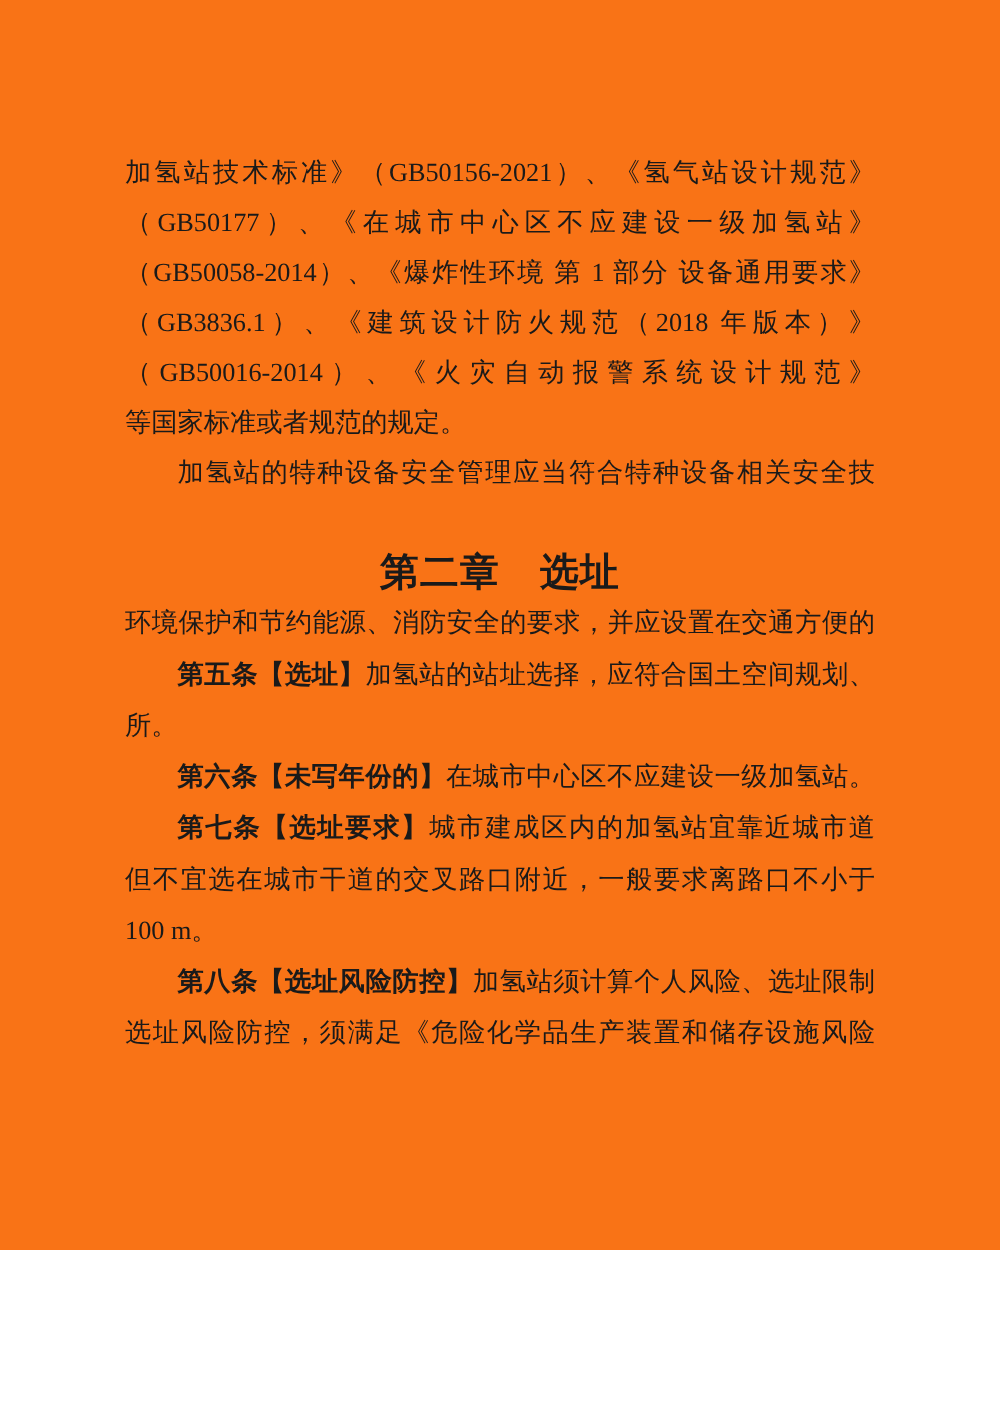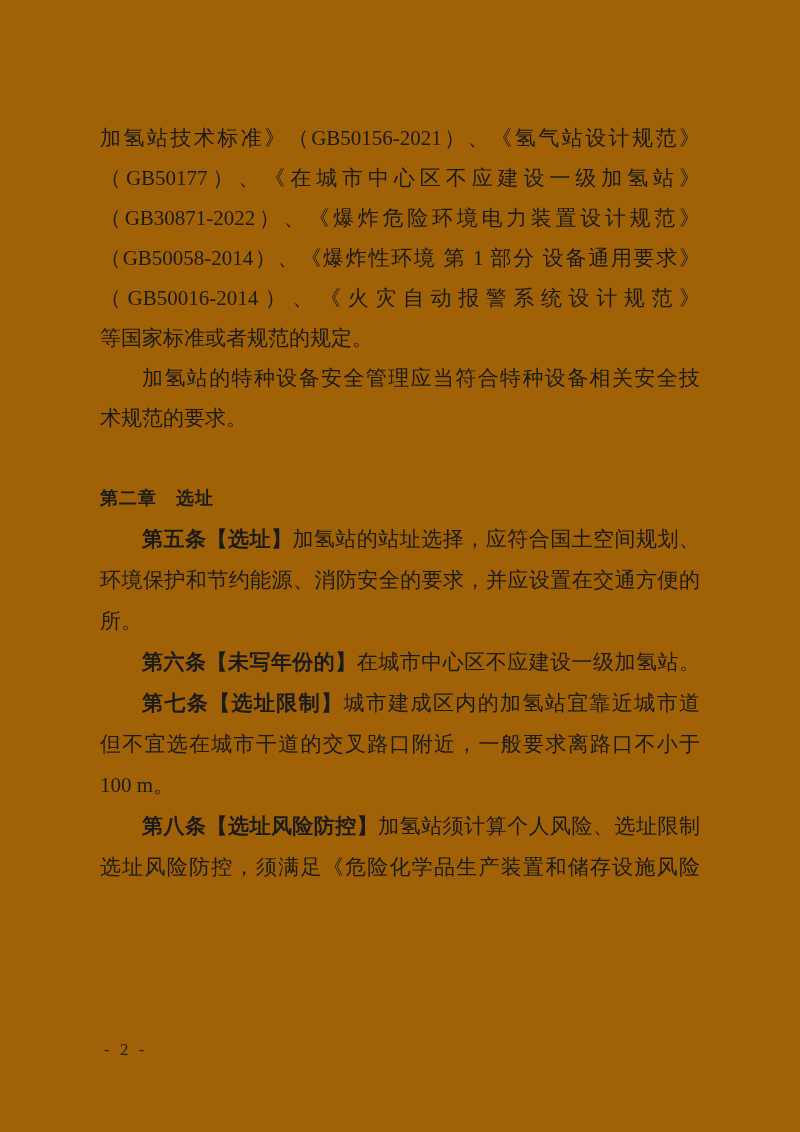--- a/index.html
+++ b/index.html
@@ -3,22 +3,22 @@
 <meta charset="utf-8">
 <style>
   html, body { margin: 0; padding: 0; }
   body {
     width: 800px; height: 1132px;
     background: #ffffff;
     font-family: "Liberation Serif", "DejaVu Serif", serif;
   }
   .page {
     position: relative;
-    width: 800px; height: 1132px;
-    background: #a16207;
+    width: 800px; height: 1000px;
+    background: #f97316;
     overflow: hidden;
   }
   .content {
     position: absolute;
     left: 100px; top: 118px; width: 600px;
     color: #1a1a1a;
     font-size: 21px;
   }
   .sec1 .line { line-height: 40px; height: 40px; }
   .sec2 .line { line-height: 41px; height: 41px; }
@@ -31,22 +31,23 @@
   p.j { text-align-last: justify; }
   p.ind { text-indent: 2em; }
   .lbl {
     font-family: "Liberation Sans", "DejaVu Sans", sans-serif;
     font-weight: 700;
     font-style: normal;
   }
   h2.chapter {
     margin: 40px 0 0 0; padding: 0;
     height: 40px; line-height: 40px;
+    text-align: center;
     font-family: Liberation Sans, sans-serif;
-    font-size: 18px; font-weight: 700;
+    font-size: 31px; font-weight: 700;
     color: #1a1a1a;
     letter-spacing: 1px;
   }
   .pagenum {
     position: absolute;
     left: 104px; top: 1040px;
     font-size: 17px;
     letter-spacing: 3px;
     color: #222222;
     font-family: "Liberation Serif", "DejaVu Serif", serif;
@@ -54,36 +55,35 @@
 </style>
 </head>
 <body>
 
 <div class="page">
   <div class="content">
 
     <div class="sec1">
       <p class="line j"><b class="lbl"></b><span>加氢站技术标准》（GB50156-2021）、《氢气站设计规范》</span></p>
       <p class="line j"><b class="lbl"></b><span>（GB50177）、《在城市中心区不应建设一级加氢站》</span></p>
-      <p class="line j"><b class="lbl"></b><span>（GB30871-2022）、《爆炸危险环境电力装置设计规范》</span></p>
       <p class="line j"><b class="lbl"></b><span>（GB50058-2014）、《爆炸性环境 第 1 部分 设备通用要求》</span></p>
+      <p class="line j"><b class="lbl"></b><span>（GB3836.1）、《建筑设计防火规范（2018 年版本）》</span></p>
       <p class="line j"><b class="lbl"></b><span>（GB50016-2014）、《火灾自动报警系统设计规范》（GB50116）</span></p>
       <p class="line"><b class="lbl"></b><span>等国家标准或者规范的规定。</span></p>
       <p class="line ind j"><b class="lbl"></b><span>加氢站的特种设备安全管理应当符合特种设备相关安全技</span></p>
-      <p class="line"><b class="lbl"></b><span>术规范的要求。</span></p>
     </div>
 
     <h2 class="chapter">第二章　选址</h2>
 
     <div class="sec2">
+      <p class="line j"><b class="lbl"></b><span>环境保护和节约能源、消防安全的要求，并应设置在交通方便的</span></p>
       <p class="line ind j"><b class="lbl">第五条【选址】</b><span>加氢站的站址选择，应符合国土空间规划、</span></p>
-      <p class="line j"><b class="lbl"></b><span>环境保护和节约能源、消防安全的要求，并应设置在交通方便的</span></p>
       <p class="line"><b class="lbl"></b><span>所。</span></p>
       <p class="line ind j"><b class="lbl">第六条【未写年份的】</b><span>在城市中心区不应建设一级加氢站。</span></p>
-      <p class="line ind j"><b class="lbl">第七条【选址限制】</b><span>城市建成区内的加氢站宜靠近城市道路，</span></p>
+      <p class="line ind j"><b class="lbl">第七条【选址要求】</b><span>城市建成区内的加氢站宜靠近城市道路，</span></p>
       <p class="line j"><b class="lbl"></b><span>但不宜选在城市干道的交叉路口附近，一般要求离路口不小于</span></p>
       <p class="line"><b class="lbl"></b><span>100 m。</span></p>
       <p class="line ind j"><b class="lbl">第八条【选址风险防控】</b><span>加氢站须计算个人风险、选址限制</span></p>
       <p class="line j"><b class="lbl"></b><span>选址风险防控，须满足《危险化学品生产装置和储存设施风险</span></p>
     </div>
 
   </div>
 
   <div class="pagenum">- 2 -</div>
 </div>

